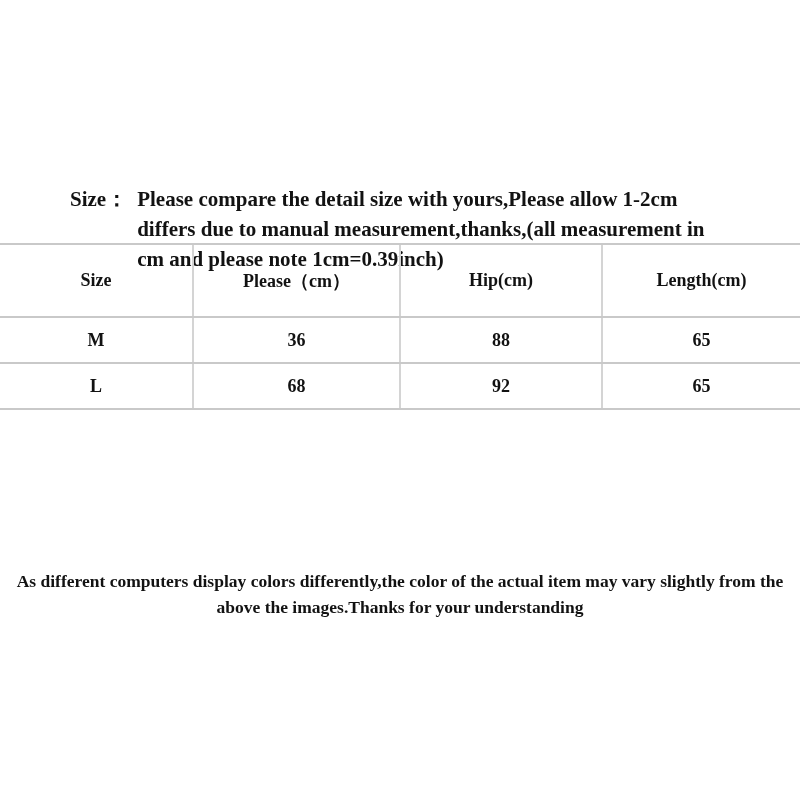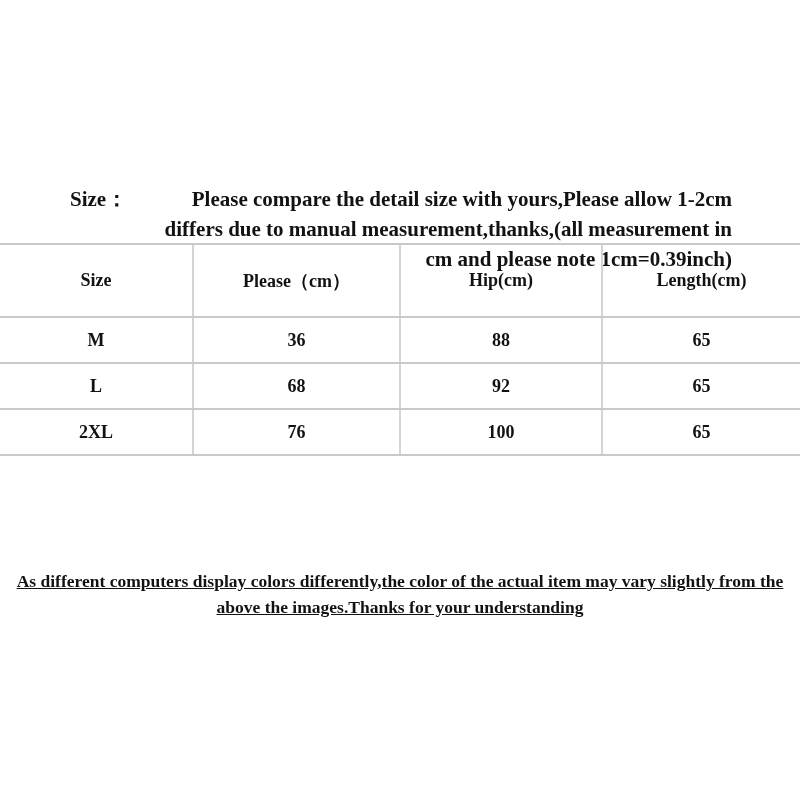--- a/index.html
+++ b/index.html
@@ -27,21 +27,21 @@
     align-items: flex-start;
     font-size: 21px;
     line-height: 30px;
   }
   .top-note .label {
     white-space: nowrap;
     margin-right: 10px;
   }
   .top-note .note-text {
     flex: 1;
-    text-align: right;
+    text-align: left;
   }
 
   
   .size-table {
     position: absolute;
     top: 243px;
     left: 0;
     width: 800px;
     border-collapse: collapse;
     table-layout: fixed;
@@ -69,21 +69,20 @@
     top: 568px;
     left: 0;
     width: 800px;
     text-align: center;
     font-size: 17.5px;
     line-height: 26px;
   }
   .bottom-note .note-text {
     display: inline-block;
     max-width: 792px;
-    text-decoration: underline;
   }
 </style>
 </head>
 <body>
 
 <div class="top-note">
   <span class="label">Size：</span>
   <span class="note-text">Please compare the detail size with yours,Please allow 1-2cm differs due to manual measurement,thanks,(all measurement in cm and please note 1cm=0.39inch)</span>
 </div>
 
@@ -108,24 +107,18 @@
       <td>36</td>
       <td>88</td>
       <td>65</td>
     </tr>
     <tr>
       <td>L</td>
       <td>68</td>
       <td>92</td>
       <td>65</td>
     </tr>
-    <tr>
-      <td>2XL</td>
-      <td>76</td>
-      <td>100</td>
-      <td>65</td>
-    </tr>
   </tbody>
 </table>
 
 <div class="bottom-note">
   <span class="note-text">As different computers display colors differently,the color of the actual item may vary slightly from the above the images.Thanks for your understanding</span>
 </div>
 
 </body></html>

